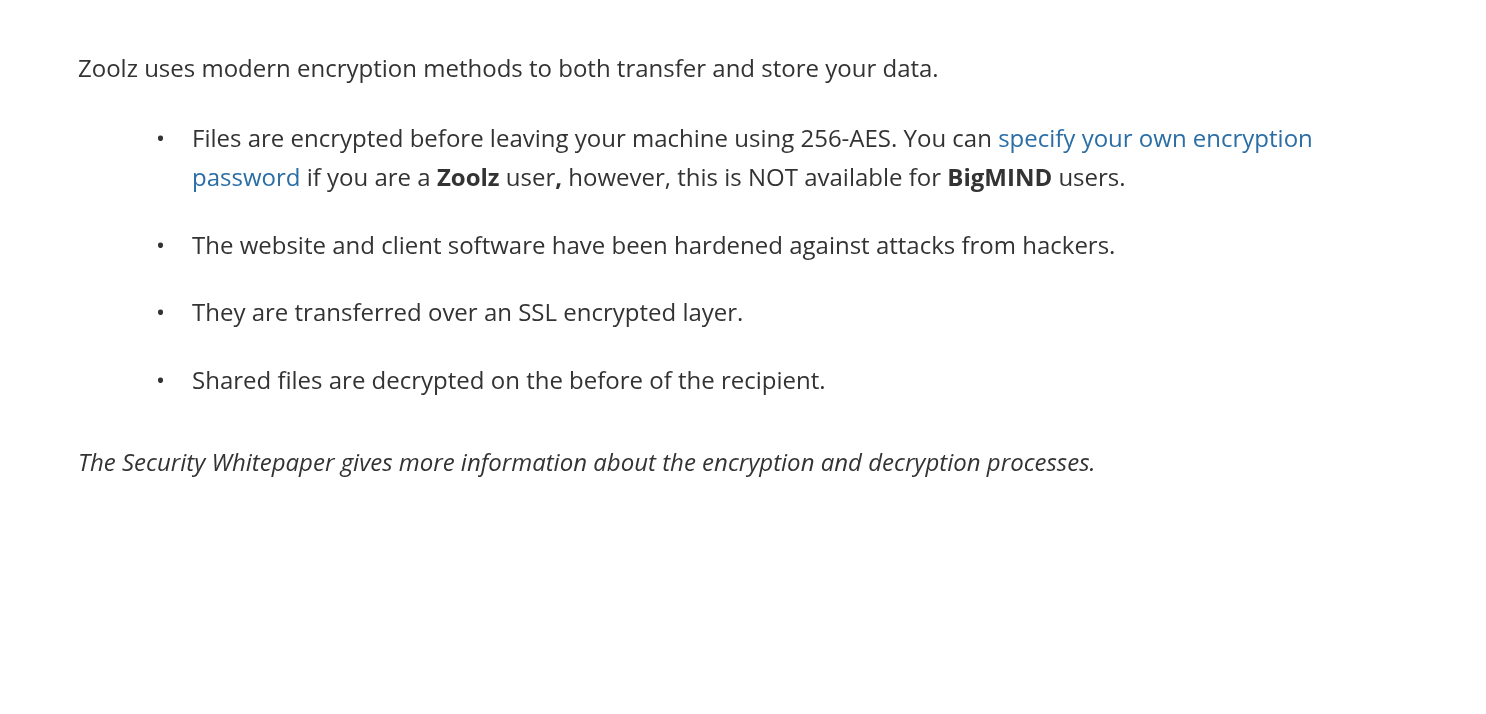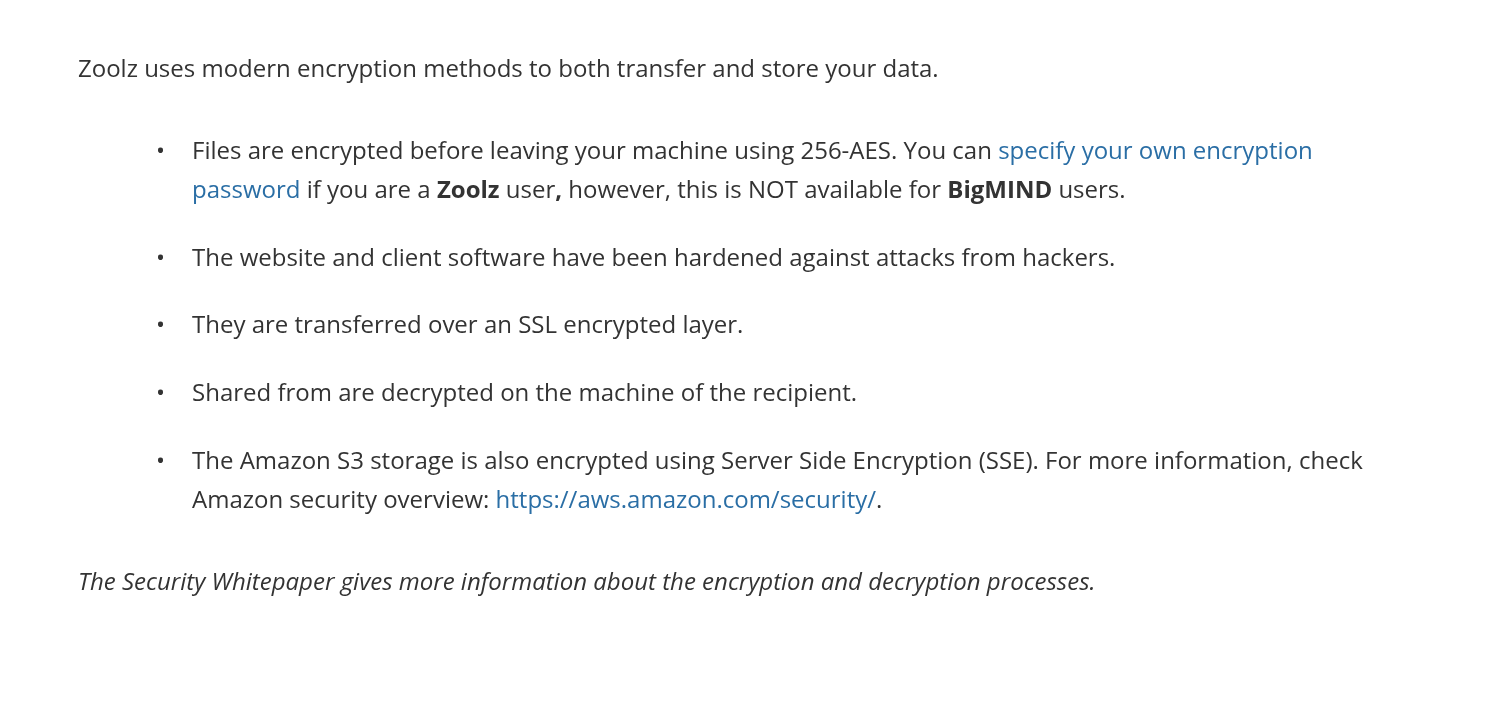--- a/index.html
+++ b/index.html
@@ -10,21 +10,21 @@
     body {
       font-family: 'Segoe UI', 'Open Sans', -apple-system, BlinkMacSystemFont, Arial, sans-serif;
       background: #ffffff;
       color: #333333;
       font-size: 24px;
       line-height: 1.65;
       padding: 48px 78px;
       width: 1486px;
     }
     .intro {
-      margin-bottom: 42px;
+      margin-bottom: 30px;
     }
     ul.bullets {
       list-style: none;
       padding-left: 78px;
       margin-bottom: 42px;
     }
     ul.bullets li {
       position: relative;
       padding-left: 36px;
       margin-bottom: 28px;
@@ -54,19 +54,16 @@
 <body>
 
 <p class="intro">Zoolz uses modern encryption methods to both transfer and store your data.</p>
 
 <ul class="bullets">
   <li>
     <span>Files are encrypted before leaving your machine using 256-AES. You can </span><a href="#" class="link">specify your own encryption password</a><span> if you are a </span><span class="bold">Zoolz</span><span> user</span><span class="bold">,</span><span> however, this is NOT available for </span><span class="bold">BigMIND</span><span> users.</span>
   </li>
   <li>The website and client software have been hardened against attacks from hackers.</li>
   <li>They are transferred over an SSL encrypted layer.</li>
-  <li>Shared from are decrypted on the machine of the recipient.</li>
-  <li>
-    <span>The Amazon S3 storage is also encrypted using Server Side Encryption (SSE). For more information, check Amazon security overview: </span><a href="#" class="link">https://aws.amazon.com/security/</a><span>.</span>
-  </li>
+  <li>Shared files are decrypted on the before of the recipient.</li>
 </ul>
 
 <p class="outro">The Security Whitepaper gives more information about the encryption and decryption processes.</p>
 
 </body></html>

